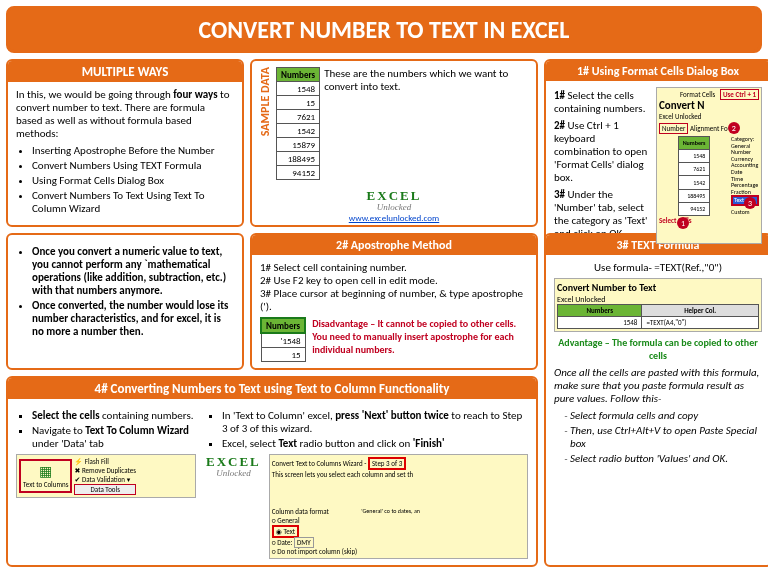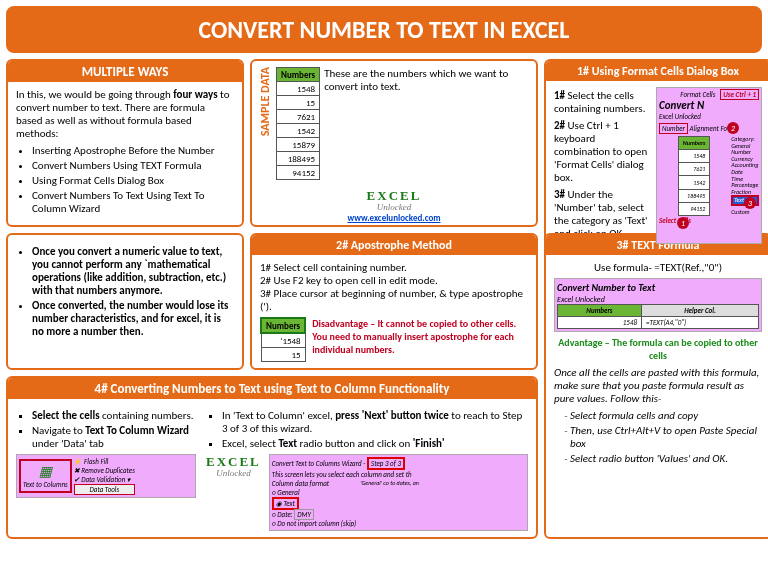--- a/index.html
+++ b/index.html
@@ -87,23 +87,22 @@
   font-family: Georgia, serif;
   font-style: italic;
   color: #777;
   font-size: 9px;
   text-align: center;
   margin-top: -2px;
 }
 .excel-thumb {
   border: 1px solid #aaa;
   font-size: 8px;
-  background: #f0abfc;
+  background: #fef9c3;
   padding: 2px;
-  font-style: italic;
 }
 .step-highlight {
   border: 2px solid #d00;
   padding: 0 2px;
   display: inline-block;
 }
 .circle {
   display: inline-block;
   width: 12px;
   height: 12px;
@@ -234,21 +233,21 @@
       <ul style="font-weight:bold;">
         <li>Once you convert a numeric value to text, you cannot perform any `mathematical operations (like addition, subtraction, etc.) with that numbers anymore.</li>
         <li>Once converted, the number would lose its number characteristics, and for excel, it is no more a number then.</li>
       </ul>
     </div>
   </div>
 
   <div style="grid-column:2 / span 2; grid-row:1; align-self:end; justify-self:center; margin-bottom:4px;">
     <div class="logo">EXCEL</div>
     <div class="logo-sub">Unlocked</div>
-    <div class="blue-link" style="text-align:center;font-weight:bold;">www.excelunlocked.com</div>
+    <div class="blue-link" style="text-align:center;">www.excelunlocked.com</div>
   </div>
 
   <div class="card" style="grid-column:2 / span 2; grid-row:2;">
     <div class="header" style="font-size:12px;">2# Apostrophe Method</div>
     <div class="body">
       <div>1# Select cell containing number.</div>
       <div>2# Use F2 key to open cell in edit mode.</div>
       <div>3# Place cursor at beginning of number, &amp; type apostrophe (').</div>
       <div style="display:flex; gap:6px; margin-top:4px;">
         <table class="mini-table" style="font-size:9px;">
@@ -326,21 +325,21 @@
           <li><span>Excel, select </span><b>Text</b><span> radio button and click on </span><b>'Finish'</b></li>
         </ul>
         <div style="display:flex; gap:8px; align-items:flex-start;">
           <div>
             <div class="logo">EXCEL</div>
             <div class="logo-sub">Unlocked</div>
           </div>
           <div class="excel-thumb" style="font-size:7px; flex:1;">
             <div><span>Convert Text to Columns Wizard - </span><span class="step-highlight">Step 3 of 3</span></div>
             <div>This screen lets you select each column and set th</div>
-            <div style="display:flex; gap:4px;">
+            <div style="display:flex; gap:4px;margin-top:28px;">
               <div>
                 <div>Column data format</div>
                 <div>○ <span>General</span></div>
                 <div class="step-highlight">◉ <span>Text</span></div>
                 <div>○ <span>Date:</span> <span style="border:1px solid #999; padding:0 2px;">DMY</span></div>
                 <div>○ <span>Do not import column (skip)</span></div>
               </div>
               <div style="font-size:6px;">'General' co to dates, an</div>
             </div>
           </div>

